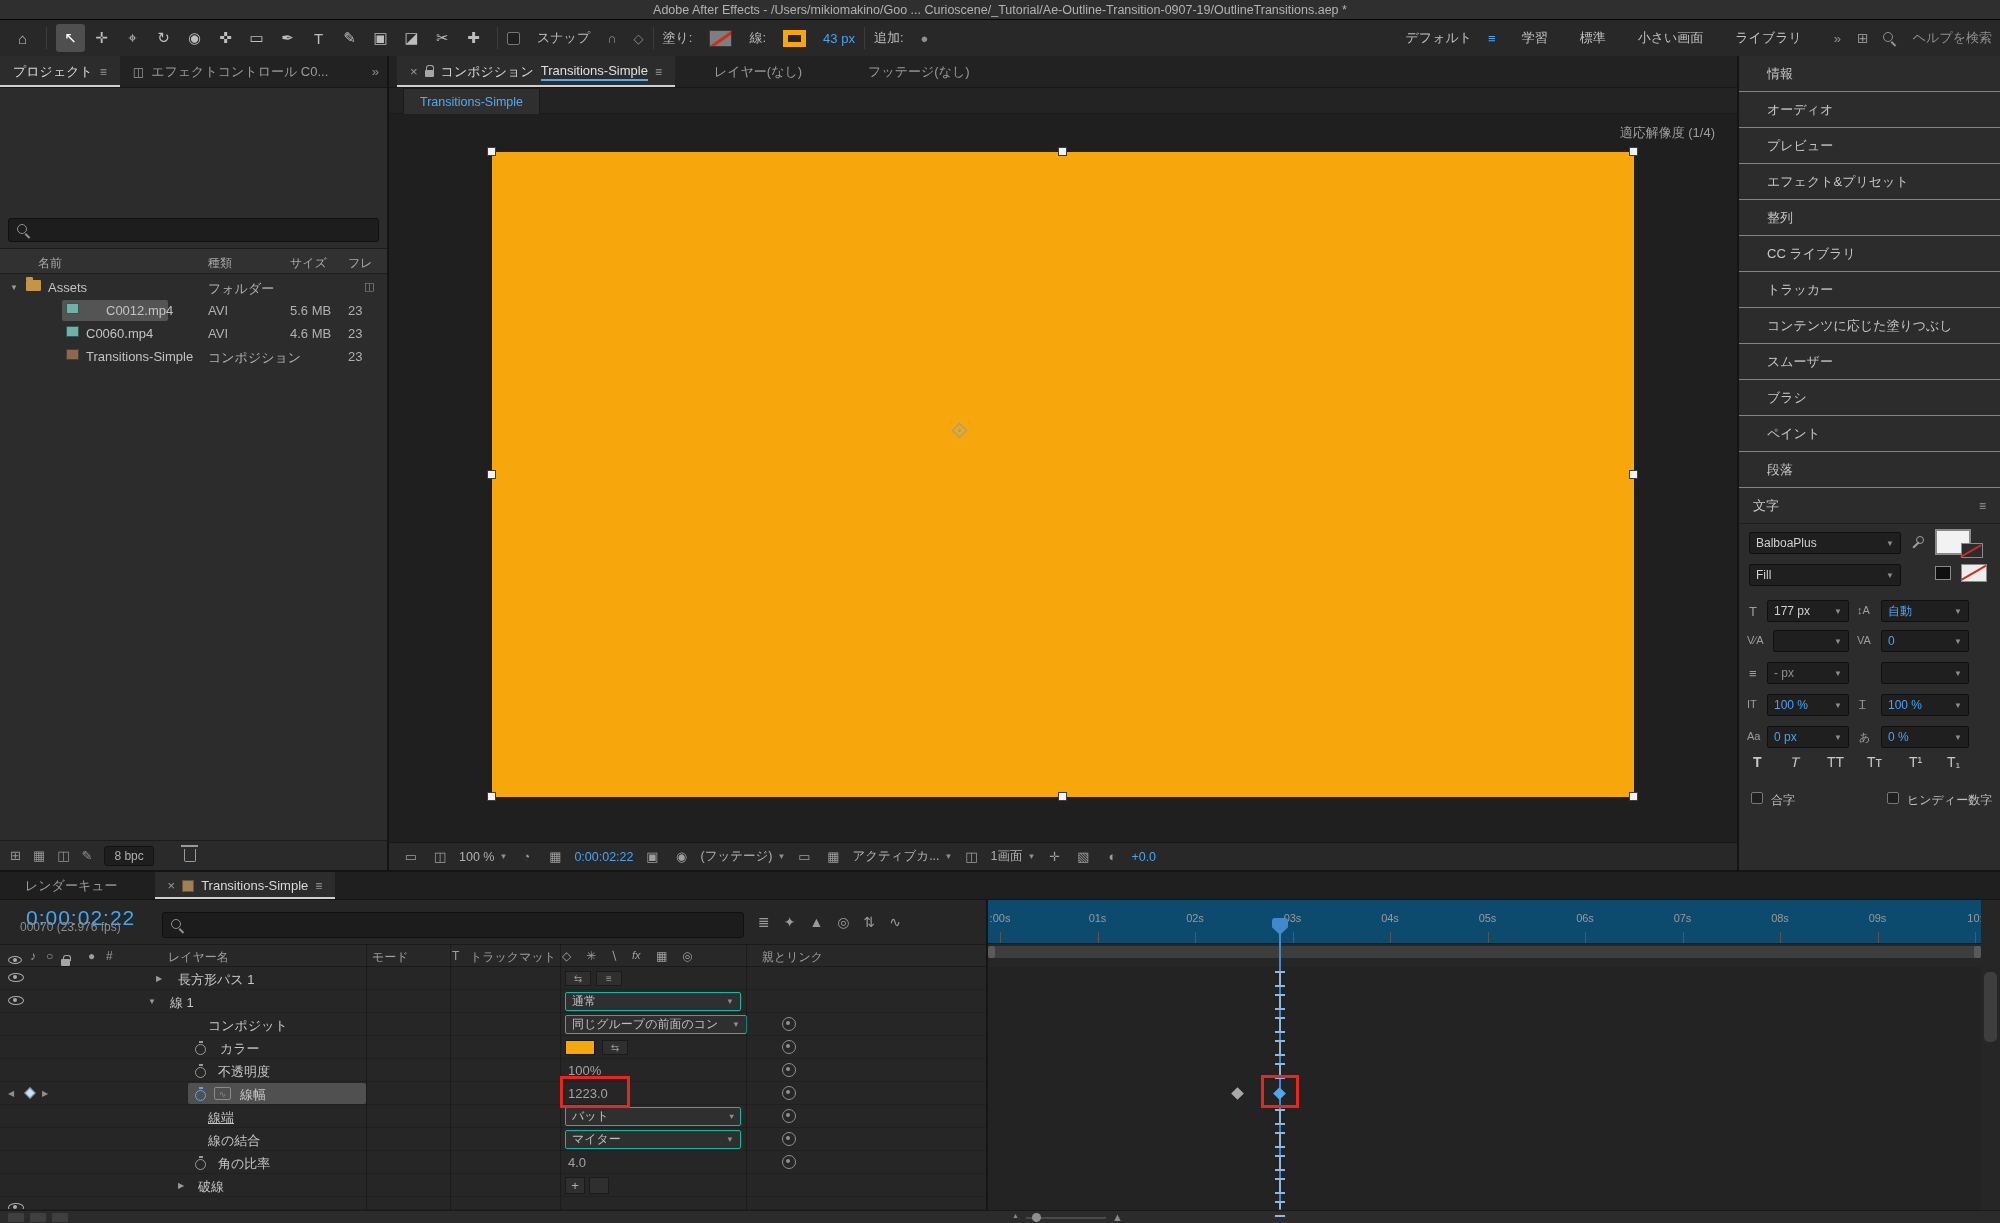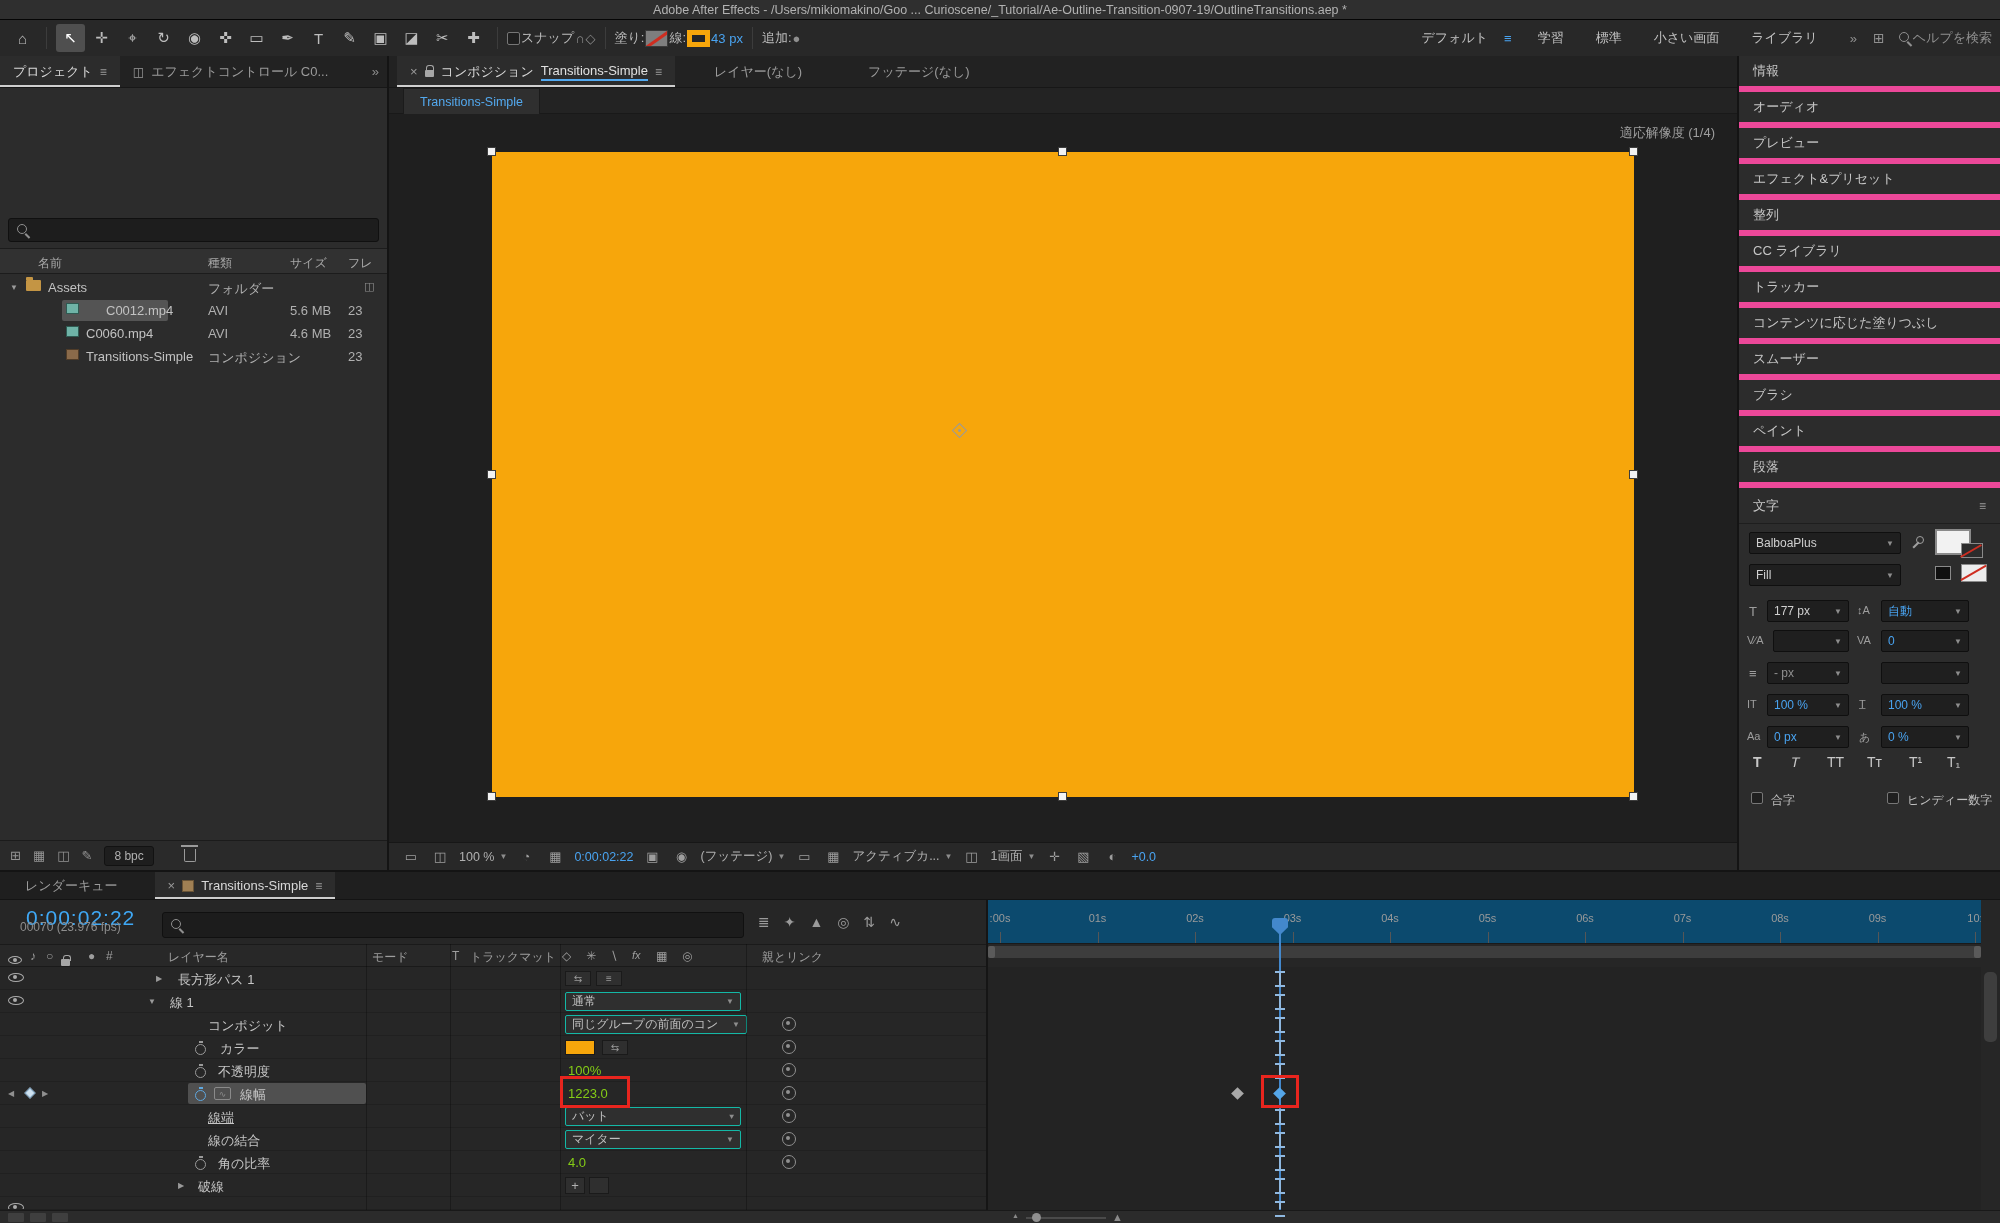--- a/index.html
+++ b/index.html
@@ -9,21 +9,21 @@
 .dim{color:#8f8f8f}
 
 
 #titlebar{position:absolute;left:0;top:0;width:2000px;height:20px;background:#2f2f2f;border-bottom:1px solid #050505;display:flex;align-items:center;justify-content:center;font-size:12.5px;color:#b2b2b2}
 
 
 #toolbar{position:absolute;left:0;top:20px;width:2000px;height:36px;background:#282828;display:flex;align-items:center;padding:0 8px;gap:2px}
 .tool{width:29px;height:28px;border-radius:3px;display:flex;align-items:center;justify-content:center;font-size:15px;color:#bdbdbd}
 .tool.active{background:#4f4f4f;color:#ffffff}
 .tb-sep{width:1px;height:22px;background:#3c3c3c;margin:0 7px}
-.tb-group{display:flex;align-items:center;gap:1px;white-space:nowrap}
+.tb-group{display:flex;align-items:center;gap:17px;white-space:nowrap}
 .cbox{width:13px;height:13px;border:1px solid #767676;border-radius:2px;background:#1f1f1f;flex:none}
 .sw-none{width:23px;height:17px;background:#7e7e7e;border:1px solid #3a3a3a;position:relative;overflow:hidden;flex:none}
 .sw-none::after{content:"";position:absolute;left:-4px;top:6px;width:34px;height:2.5px;background:#cf2d20;transform:rotate(-35deg)}
 .sw-stroke{width:23px;height:17px;border:5px solid #f7a60b;background:#262626;flex:none}
 #workspaces{display:flex;align-items:center;margin-left:auto}
 .ws{margin:0 16px;color:#c2c2c2;white-space:nowrap}
 .mag{width:13px;height:13px;position:relative;display:inline-block;flex:none}
 .mag::before{content:"";position:absolute;left:0;top:0;width:8px;height:8px;border:1.5px solid #8f8f8f;border-radius:50%}
 .mag::after{content:"";position:absolute;left:9px;top:9px;width:5.5px;height:1.8px;background:#8f8f8f;transform:rotate(45deg);transform-origin:0 0}
 
@@ -69,21 +69,21 @@
 .handle{position:absolute;width:9px;height:9px;background:#f2f2f2;border:1px solid #3d3d3d}
 #anchor{position:absolute;left:565px;top:311px;width:11px;height:11px;border:1.5px solid #9a9a9a;transform:rotate(45deg)}
 #anchor::after{content:"";position:absolute;left:3px;top:3px;width:3px;height:3px;background:#9a9a9a;border-radius:50%}
 #res-label{position:absolute;right:22px;top:10px;color:#9e9e9e;font-size:13px}
 #viewer-bar{position:absolute;left:0;bottom:0;width:100%;height:28px;background:#282828;border-top:1px solid #171717;display:flex;align-items:center;gap:9px;padding:0 12px;font-size:12.5px;color:#b0b0b0}
 .vicon{width:20px;height:20px;display:flex;align-items:center;justify-content:center;color:#9e9e9e;font-size:13px;flex:none}
 .dd{display:flex;align-items:center;gap:5px;white-space:nowrap}
 
 
 #right-panel{left:1739px;top:56px;width:261px;height:814px;background:#2c2c2c}
-.rp-item{height:36px;display:flex;align-items:center;padding:0 14px;border-bottom:6px solid #ec4899;background:#2c2c2c;color:#c6c6c6;font-size:13px}
+.rp-item{height:36px;display:flex;align-items:center;padding:0 28px;border-bottom:1px solid #ec4899;background:#2c2c2c;color:#c6c6c6;font-size:13px}
 #char-header{position:absolute;left:0;top:432px;width:261px;height:36px;display:flex;align-items:center;justify-content:space-between;padding:0 14px;border-bottom:1px solid #1e1e1e;color:#c6c6c6}
 #char-body{position:absolute;left:0;top:468px;width:261px;height:312px;background:#2c2c2c}
 .cfield{position:absolute;height:22px;background:#1f1f1f;border:1px solid #0f0f0f;border-radius:2px;display:flex;align-items:center;padding:0 6px;font-size:12px;color:#d0d0d0}
 .cfield .chev{margin-left:auto}
 .cicon{position:absolute;font-size:11px;color:#9e9e9e;white-space:nowrap}
 .dropper{position:absolute;width:13px;height:13px}
 .dropper::before{content:"";position:absolute;left:1px;top:8px;width:8px;height:2px;background:#a0a0a0;transform:rotate(-45deg)}
 .dropper::after{content:"";position:absolute;right:0;top:0;width:6px;height:6px;border:1.5px solid #a0a0a0;border-radius:50%}
 .cswatch{position:absolute;border:2px solid #8a8a8a}
 .cross::after{content:"";position:absolute;left:-3px;top:45%;width:120%;height:2px;background:#cf2d20;transform:rotate(-30deg)}
@@ -109,21 +109,21 @@
 .rtwirl{position:absolute;top:7px;font-size:8px;color:#9a9a9a}
 .sel-block{position:absolute;left:188px;top:1px;width:178px;height:21px;background:#505050;border-radius:2px}
 .sw{position:absolute;top:5px;width:13px;height:13px}
 .sw::before{content:"";position:absolute;left:1px;top:3px;width:9px;height:9px;border:1.5px solid #9a9a9a;border-radius:50%}
 .sw::after{content:"";position:absolute;left:4.5px;top:0;width:4px;height:2px;background:#9a9a9a}
 .sw.anim::before{border-color:#5fa8e0}
 .sw.anim::after{background:#5fa8e0}
 .graph-ic{position:absolute;top:5px;width:17px;height:13px;border:1px solid #8a8a8a;border-radius:2px;font-size:9px;color:#8a8a8a;display:flex;align-items:center;justify-content:center}
 .tl-dd{position:absolute;left:565px;top:2px;height:19px;background:#2f2f2f;border:1px solid #14b8a6;border-radius:2px;display:flex;align-items:center;padding:0 6px;font-size:12px;color:#c0c0c0}
 .tl-dd .chev{margin-left:auto;padding-left:6px}
-.tl-value{position:absolute;left:568px;top:4px;font-size:13px;color:#84cc16}
+.tl-value{position:absolute;left:568px;top:4px;font-size:13px;color:#a3a3a3}
 .tl-swatch{position:absolute;left:565px;top:4px;width:30px;height:15px;background:#f7a60b;border:1px solid #1a1a1a}
 .tl-swbtn{position:absolute;left:602px;top:4px;width:26px;height:15px;background:#2f2f2f;border:1px solid #1a1a1a;color:#9a9a9a;font-size:10px;display:flex;align-items:center;justify-content:center}
 .plusbox{position:absolute;top:3px;width:20px;height:17px;background:#2f2f2f;border:1px solid #1a1a1a;color:#b0b0b0;display:flex;align-items:center;justify-content:center;font-size:13px}
 .pickwhip{position:absolute;left:782px;top:4px;width:14px;height:14px;border:1.5px solid #909090;border-radius:50%}
 .pickwhip::after{content:"";position:absolute;left:3.2px;top:3.2px;width:4px;height:4px;border-radius:50%;background:#909090}
 .knav{position:absolute;top:7px;font-size:8px;color:#8f8f8f}
 .kdiam{position:absolute;left:26px;top:7px;width:8px;height:8px;background:#cfe2f0;border:1px solid #7a9cb8;transform:rotate(45deg)}
 .colsep{position:absolute;top:72px;height:266px;width:1px;background:rgba(0,0,0,0.28);z-index:5}
 #graph-divider{position:absolute;left:986px;top:28px;width:2px;height:310px;background:#151515}
 #tl-ruler{position:absolute;left:988px;top:28px;width:993px;height:44px;background:#0c4a6e;border-bottom:1px solid #1a1a1a;overflow:hidden}

